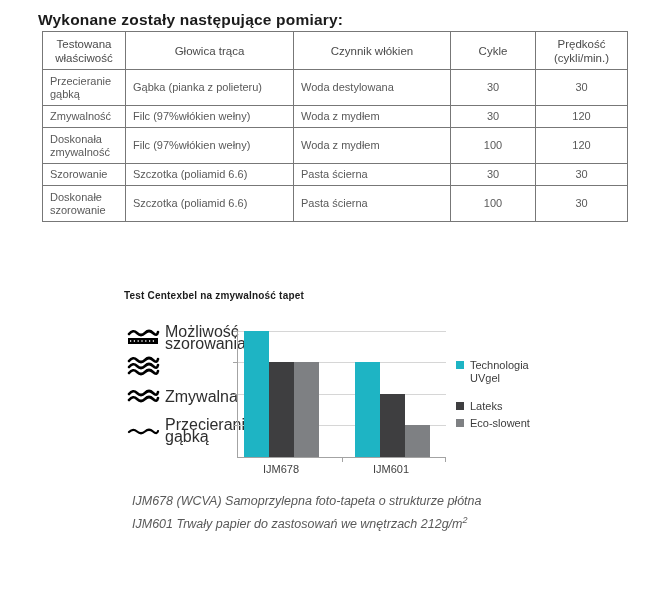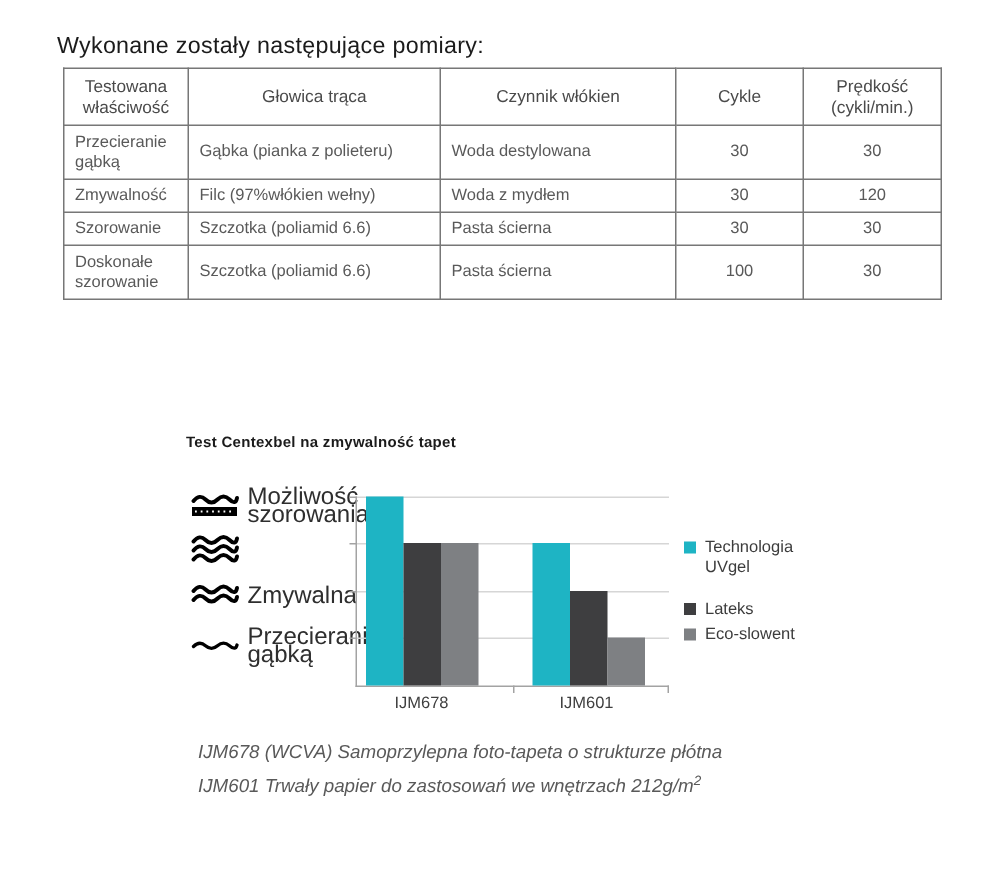--- a/index.html
+++ b/index.html
@@ -1,26 +1,26 @@
 <!DOCTYPE html>
 <html><head>
 <meta charset="utf-8">
 <style>
   html,body{margin:0;padding:0;}
   body{
     width:669px;height:591px;position:relative;background:#ffffff;
     font-family:"Liberation Sans", sans-serif;overflow:hidden;
   }
   .heading{
-    position:absolute;left:38px;top:22px;
-    font-size:15.5px;font-weight:normal;color:#1b1b1b;letter-spacing:.2px;
+    position:absolute;left:38px;top:11px;
+    font-size:15.5px;font-weight:bold;color:#1b1b1b;letter-spacing:.2px;
   }
   
   table.meas{
-    position:absolute;left:42px;top:45px;width:585px;
+    position:absolute;left:42px;top:31px;width:585px;
     border-collapse:collapse;table-layout:fixed;
   }
   table.meas th,table.meas td{
     border:1px solid #777;overflow:hidden;
   }
   table.meas th{
     font-size:11.5px;font-weight:normal;color:#4a4a4a;
     text-align:center;vertical-align:middle;padding:2px 4px;line-height:14px;
   }
   table.meas td{
@@ -94,20 +94,27 @@
       <td>Gąbka (pianka z polieteru)</td>
       <td>Woda destylowana</td>
       <td class="num">30</td>
       <td class="num">30</td>
     </tr>
     <tr class="h-short">
       <td>Zmywalność</td>
       <td>Filc (97%włókien wełny)</td>
       <td>Woda z mydłem</td>
       <td class="num">30</td>
+      <td class="num">120</td>
+    </tr>
+    <tr class="h-tall">
+      <td>Doskonała zmywalność</td>
+      <td>Filc (97%włókien wełny)</td>
+      <td>Woda z mydłem</td>
+      <td class="num">100</td>
       <td class="num">120</td>
     </tr>
     <tr class="h-short">
       <td>Szorowanie</td>
       <td>Szczotka (poliamid 6.6)</td>
       <td>Pasta ścierna</td>
       <td class="num">30</td>
       <td class="num">30</td>
     </tr>
     <tr class="h-tall">

